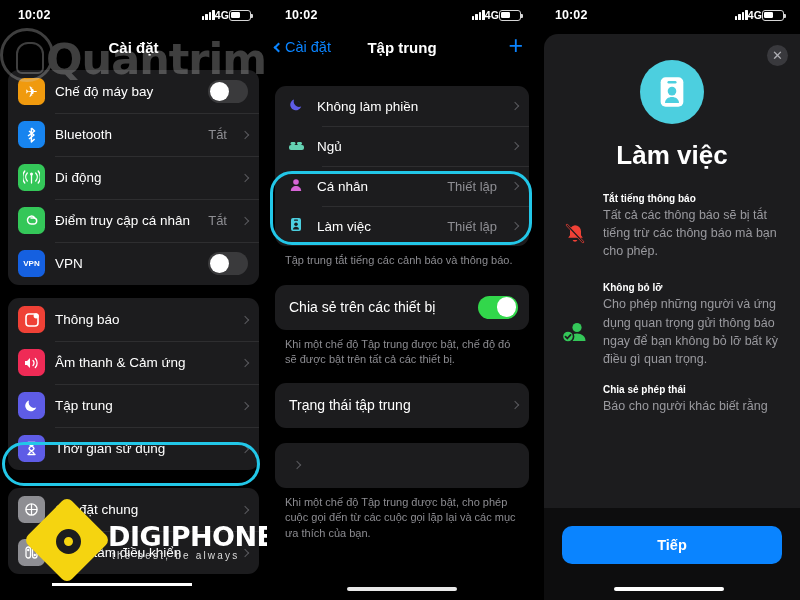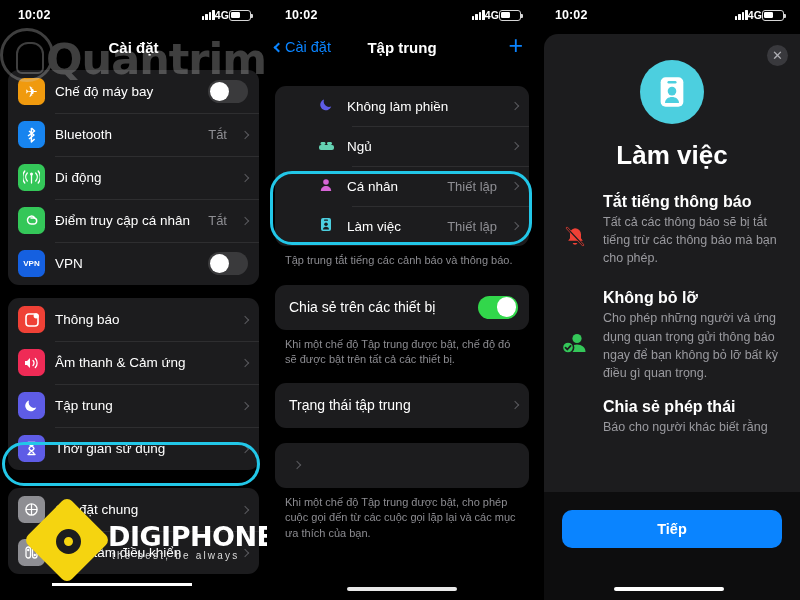--- a/index.html
+++ b/index.html
@@ -88,21 +88,21 @@
     position:relative; flex:none;
   }
   .toggle.on { background:#32d74b; }
   .toggle b {
     position:absolute; top:1.6px; left:1.8px; width:19.5px; height:19.5px;
     border-radius:50%; background:#fff; display:block;
   }
   .toggle.on b { left:18.5px; }
 
   
-  .row2 { height:40px;margin-left:30px; }
+  .row2 { height:40px; }
   .row2 .ico2 { width:22px; flex:none; text-align:center; font-size:15px; }
   .foot {
     color:#8c8c91; font-size:11px; line-height:1.42;
     padding: 7px 16px 0 18px;
   }
   .gap { height:13px; }
 
   
   .ring {
     position:absolute; border:3.5px solid #22c7e8; border-radius:22px;
@@ -122,24 +122,24 @@
   }
   .hero { text-align:center; padding-top:26px; }
   .hero-badge {
     width:64px; height:64px; border-radius:50%; background:#4ccfdf;
     margin:0 auto; display:flex; align-items:center; justify-content:center;
   }
   .hero-title { color:#fff; font-size:26px; font-weight:bold; margin-top:16px; }
   .feat { display:flex; gap:11px; padding: 0 16px 0 14px; margin-top:22px; }
   .feat .fico { width:34px; flex:none; display:flex; align-items:center; justify-content:center; padding-top:14px; }
   .feat .ftxt { flex:1; }
-  .feat h4 { color:#fff; font-size:16px; font-weight:bold; margin-bottom:2px; }
+  .feat h4 { color:#fff; font-size:10px; font-weight:bold; margin-bottom:2px; }
   .feat p { color:#9a9a9f; font-size:12.5px; line-height:1.45; }
   .cta-wrap {
-    position:absolute; left:0; right:0; bottom:0; height:108px;
+    position:absolute; left:0; right:0; bottom:0; height:92px;
     background:#0d0d0e; padding: 18px 18px 0 18px;
   }
   .cta {
     height:38px; border-radius:10px; background:#0a84ff; color:#fff;
     display:flex; align-items:center; justify-content:center;
     font-size:14.5px; font-weight:600;
   }
   .homebar {
     position:absolute; bottom:9px; left:50%; transform:translateX(-50%);
     width:110px; height:4px; border-radius:2px; background:#fff;

